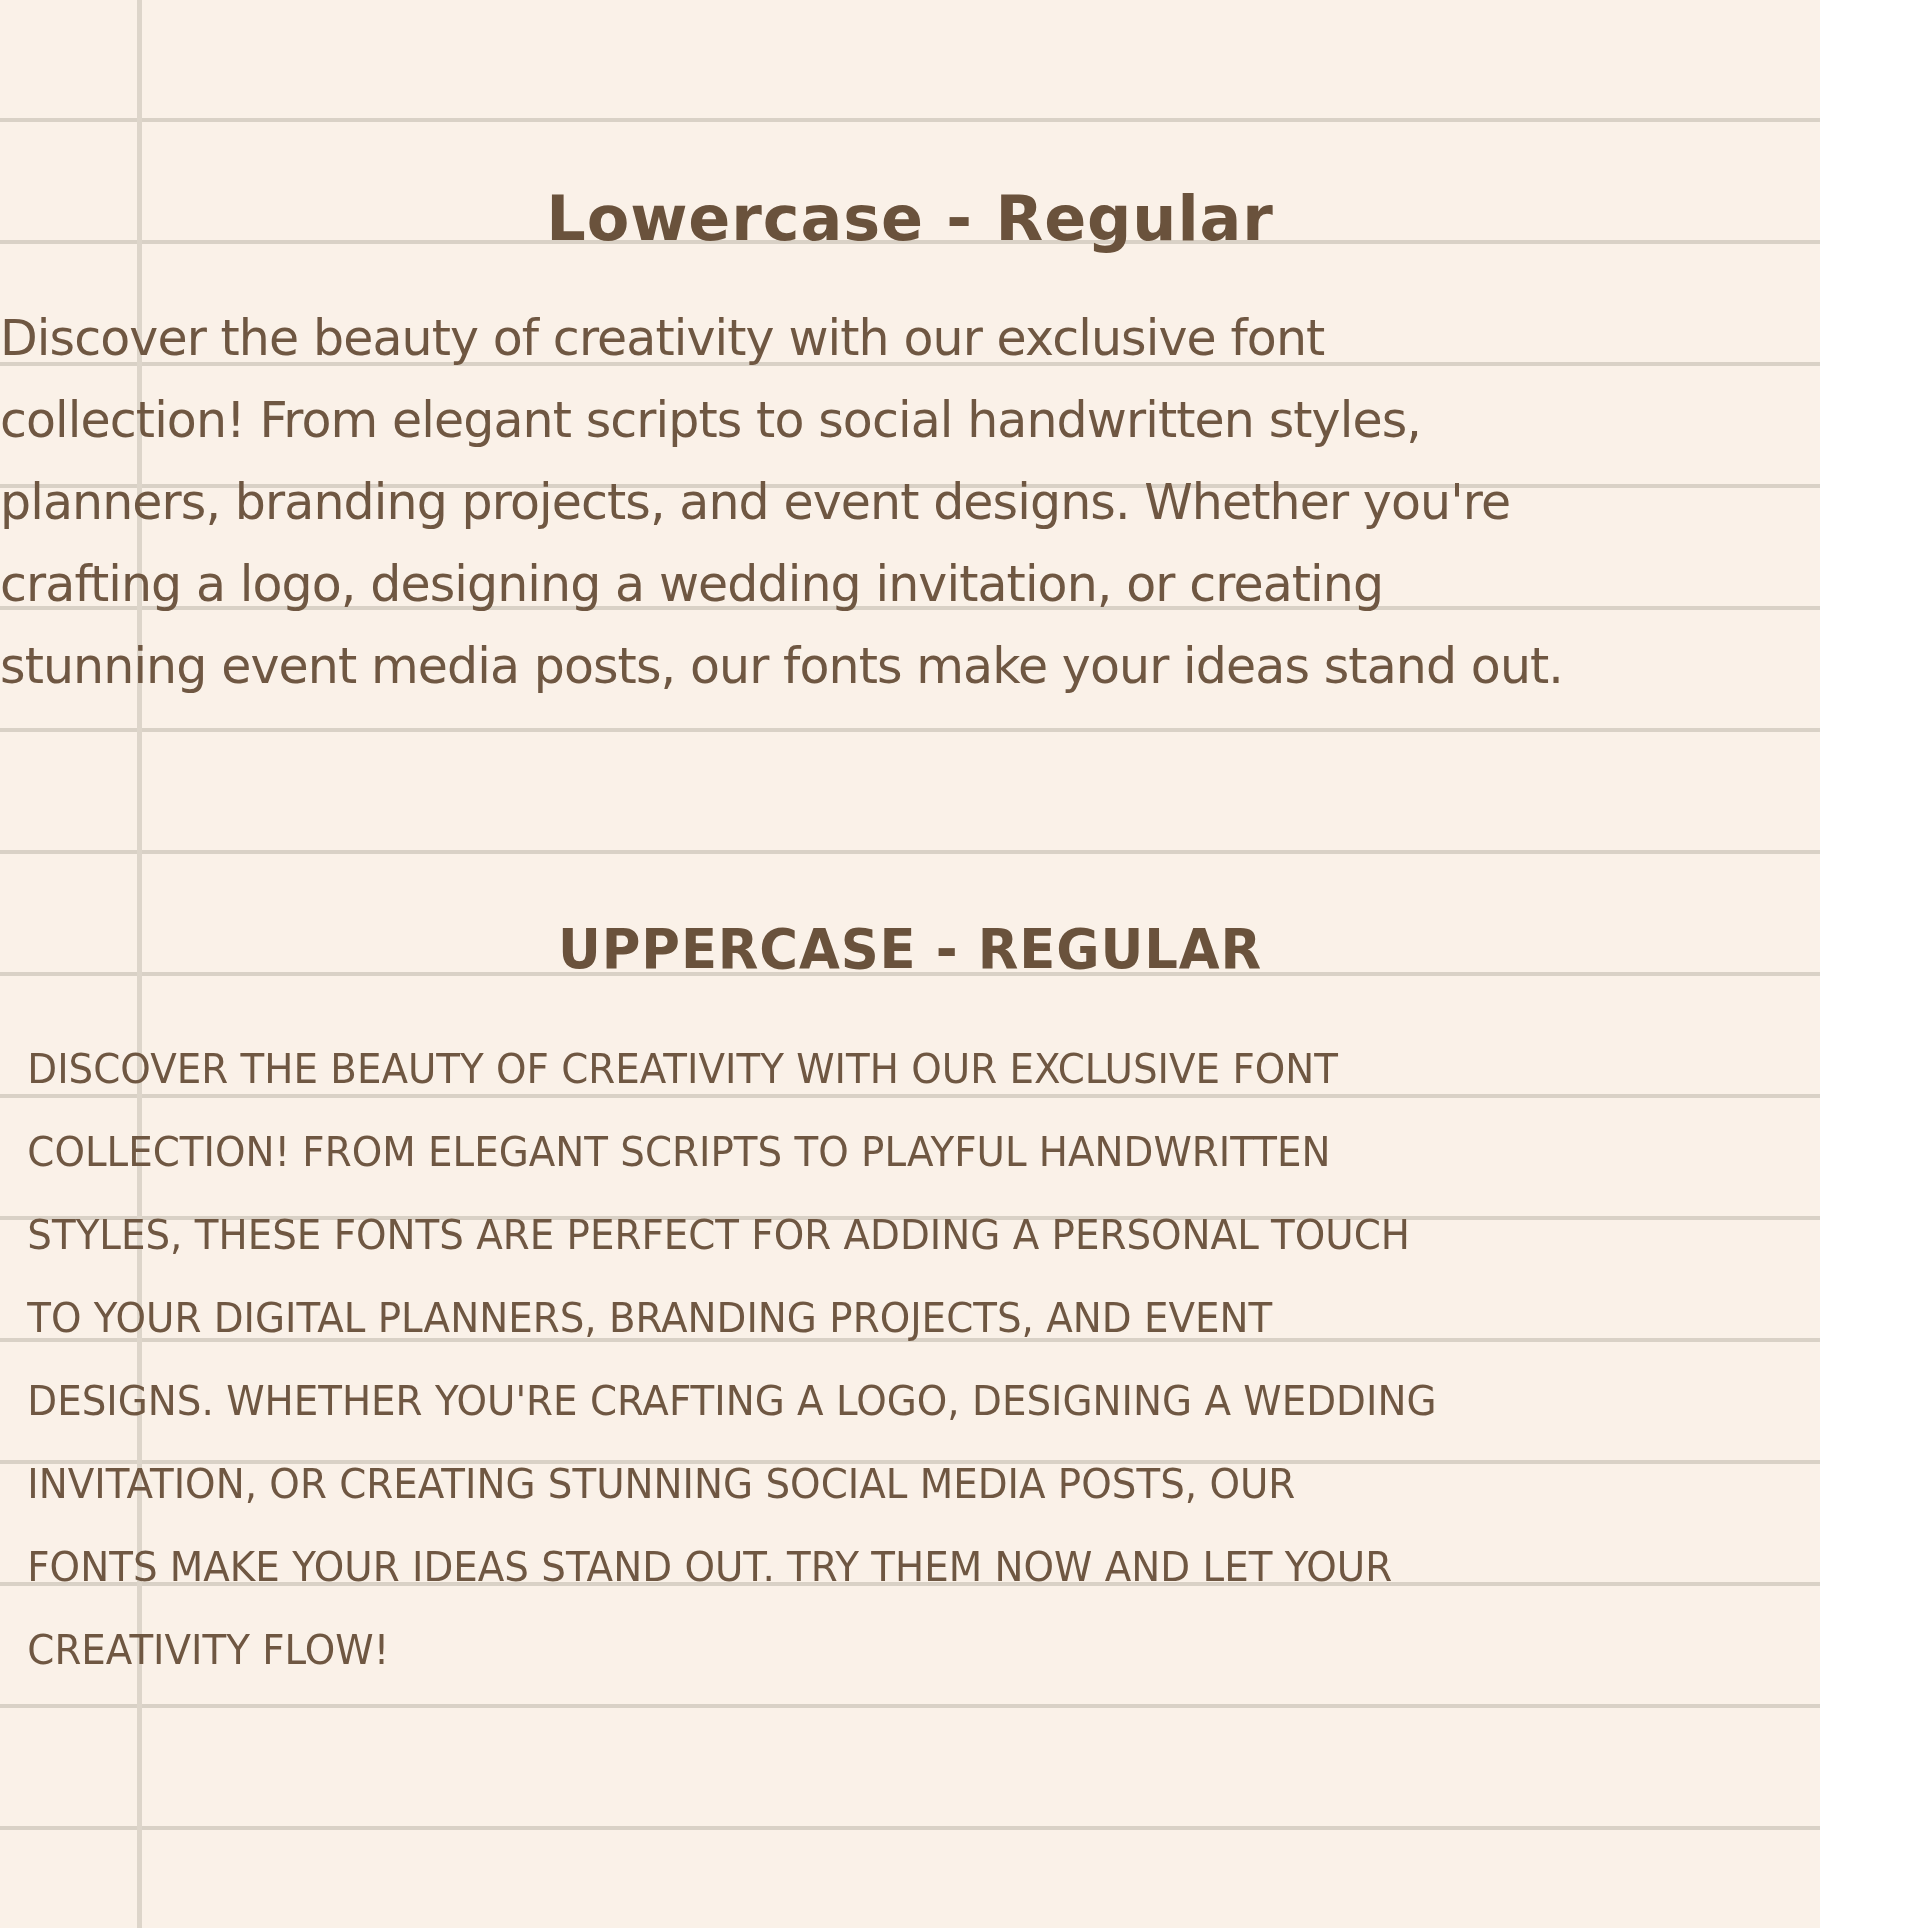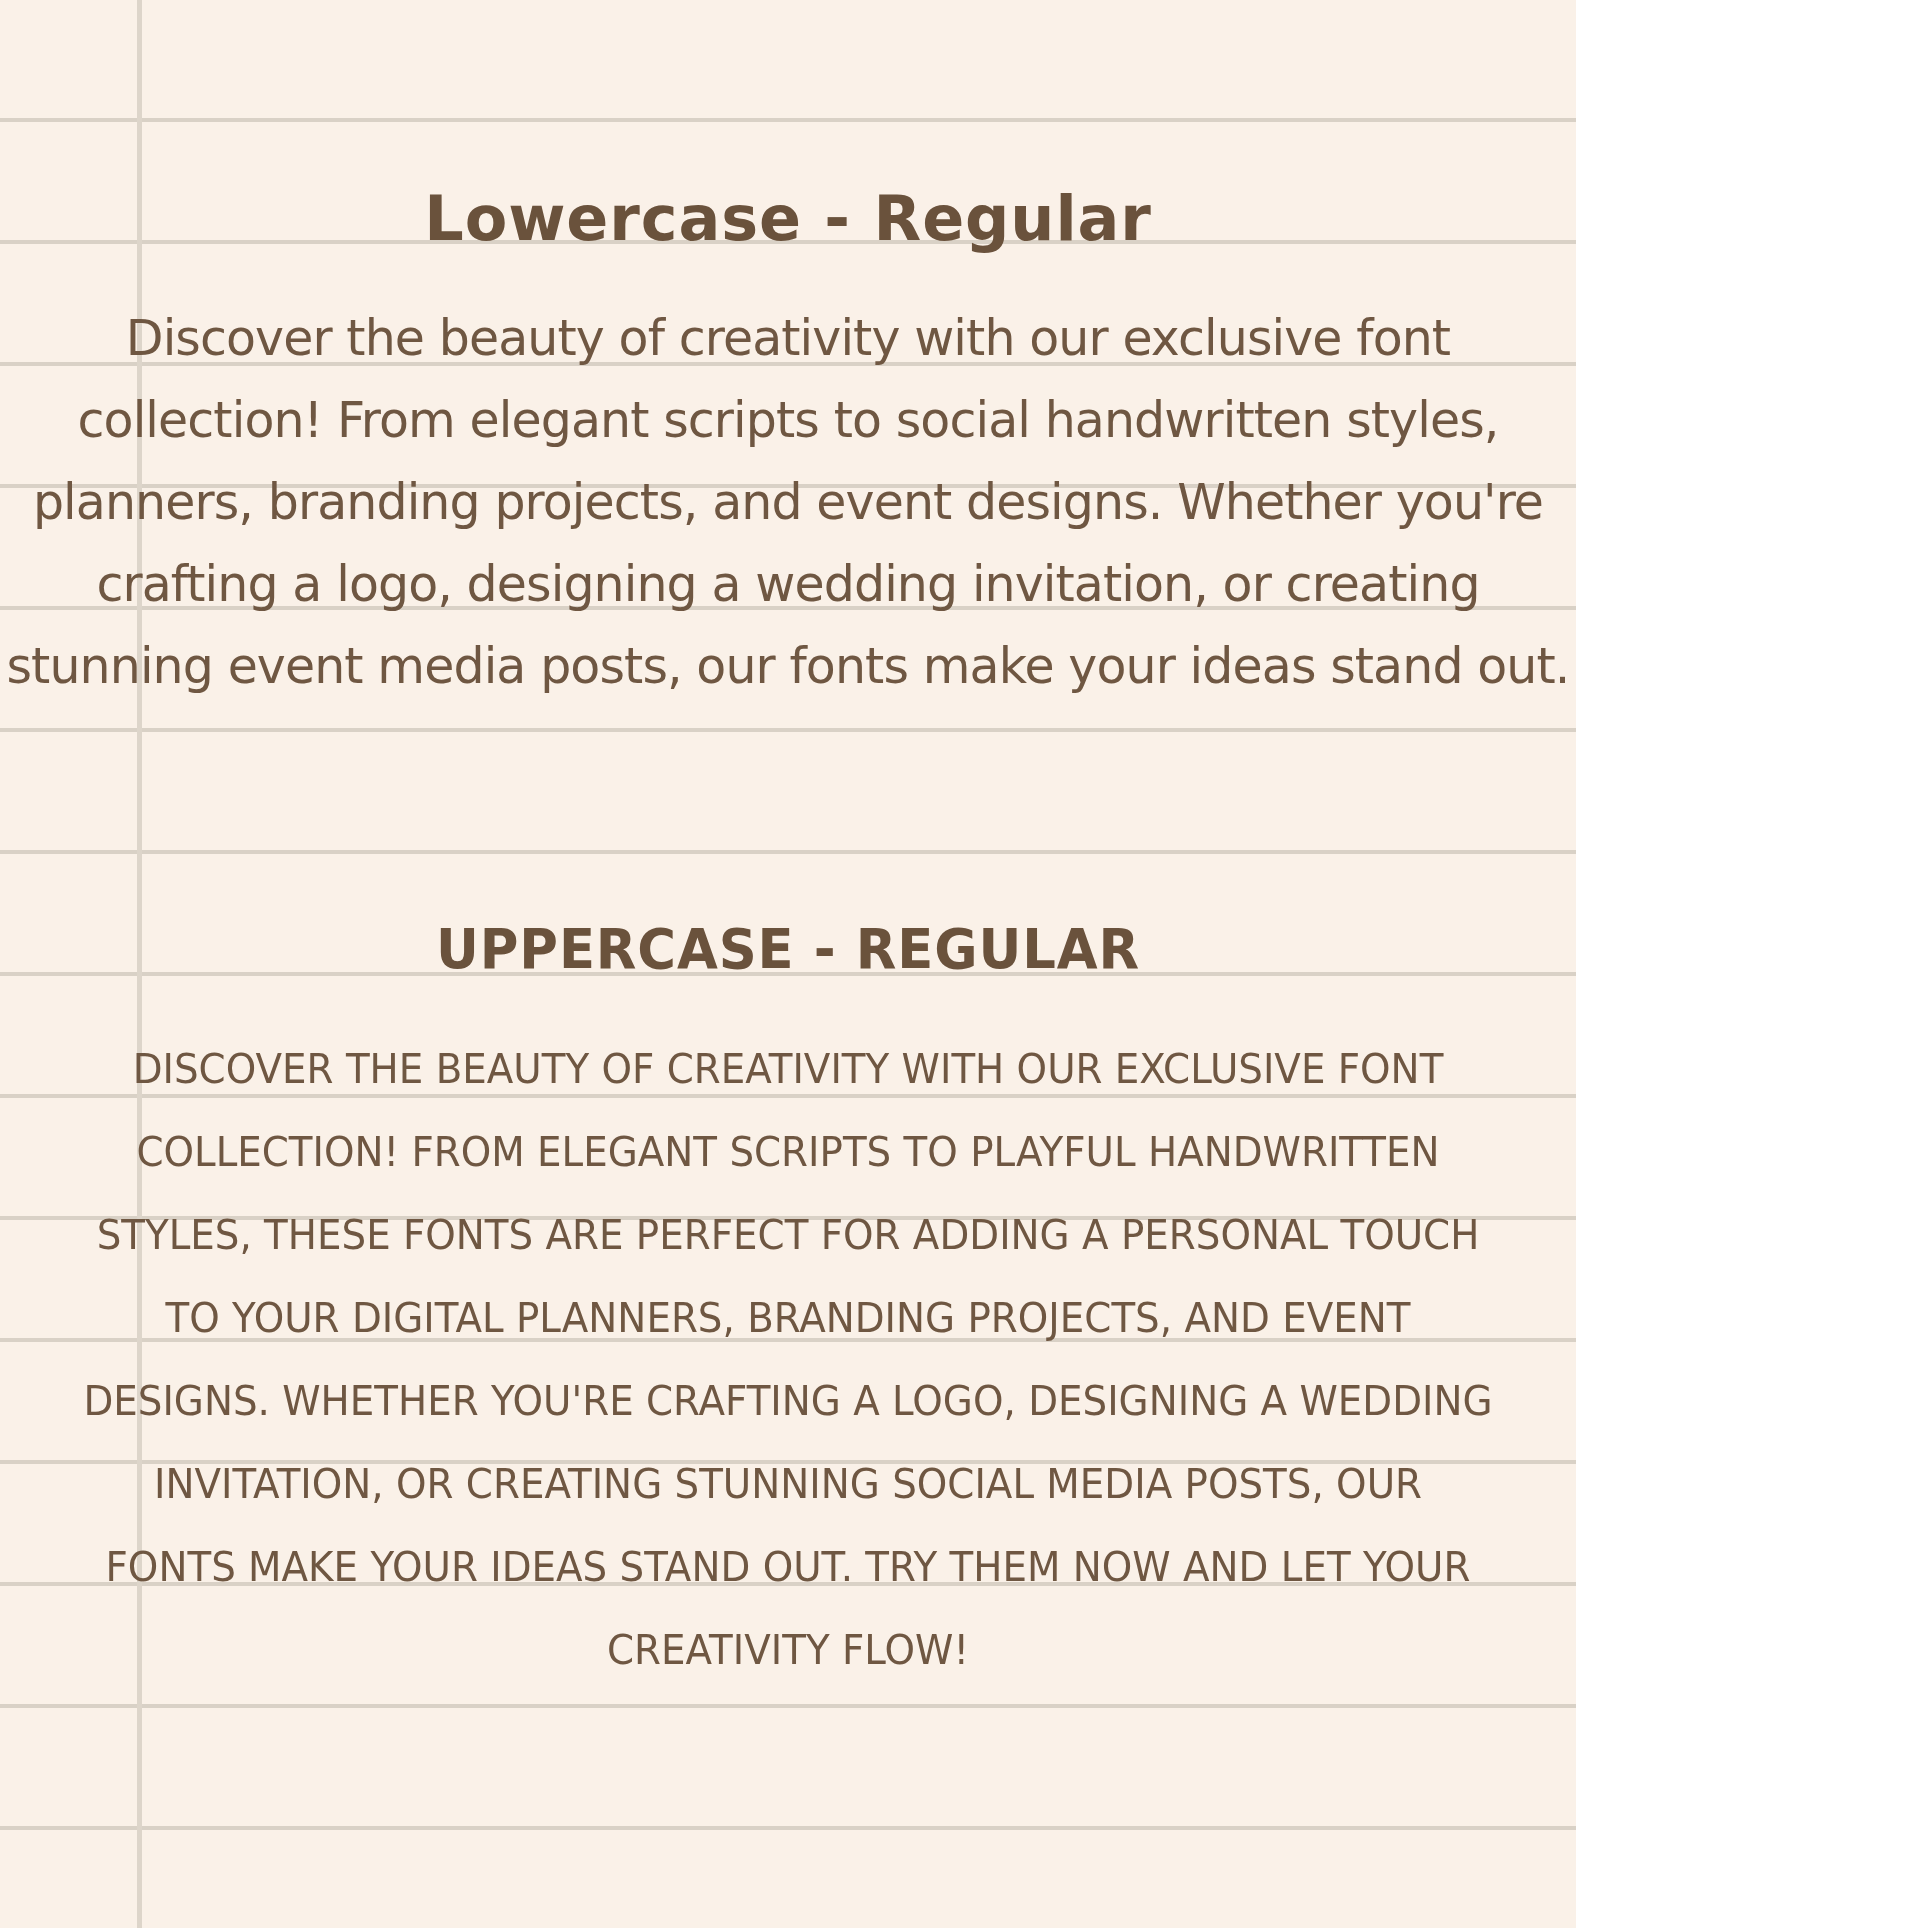--- a/index.html
+++ b/index.html
@@ -10,21 +10,21 @@
     --ink-heading:#6a523c;
   }
   *{margin:0;padding:0;box-sizing:border-box;}
   html,body{width:1928px;height:1928px;}
   body{
     font-family:"DejaVu Sans","Liberation Sans",sans-serif;
     overflow:hidden;
   }
   .paper{
     position:relative;
-    width:1576px;height:1928px;
+    width:1820px;height:1928px;
     background-color:var(--bg);
     
     background-image:repeating-linear-gradient(
       to bottom,
       transparent 0px, transparent 118px,
       var(--rule) 118px, var(--rule) 122px
     );
   }
   .margin-line{
     position:absolute;
@@ -45,21 +45,21 @@
     letter-spacing:0.9px;
   }
   .heading.uc{
     top:922px;
     font-size:55px;line-height:55px;
     letter-spacing:0.9px;
     transform:scaleX(.96);
   }
   .para{
     position:absolute;left:0;right:0;
-    text-align:center;
+    text-align:left;
     color:var(--ink);
   }
   .para .pline{white-space:nowrap;}
   .para.lc{
     top:298px;
     font-size:49px;line-height:82px;
     letter-spacing:-0.9px;
   }
   .para.uc{
     top:1028px;

